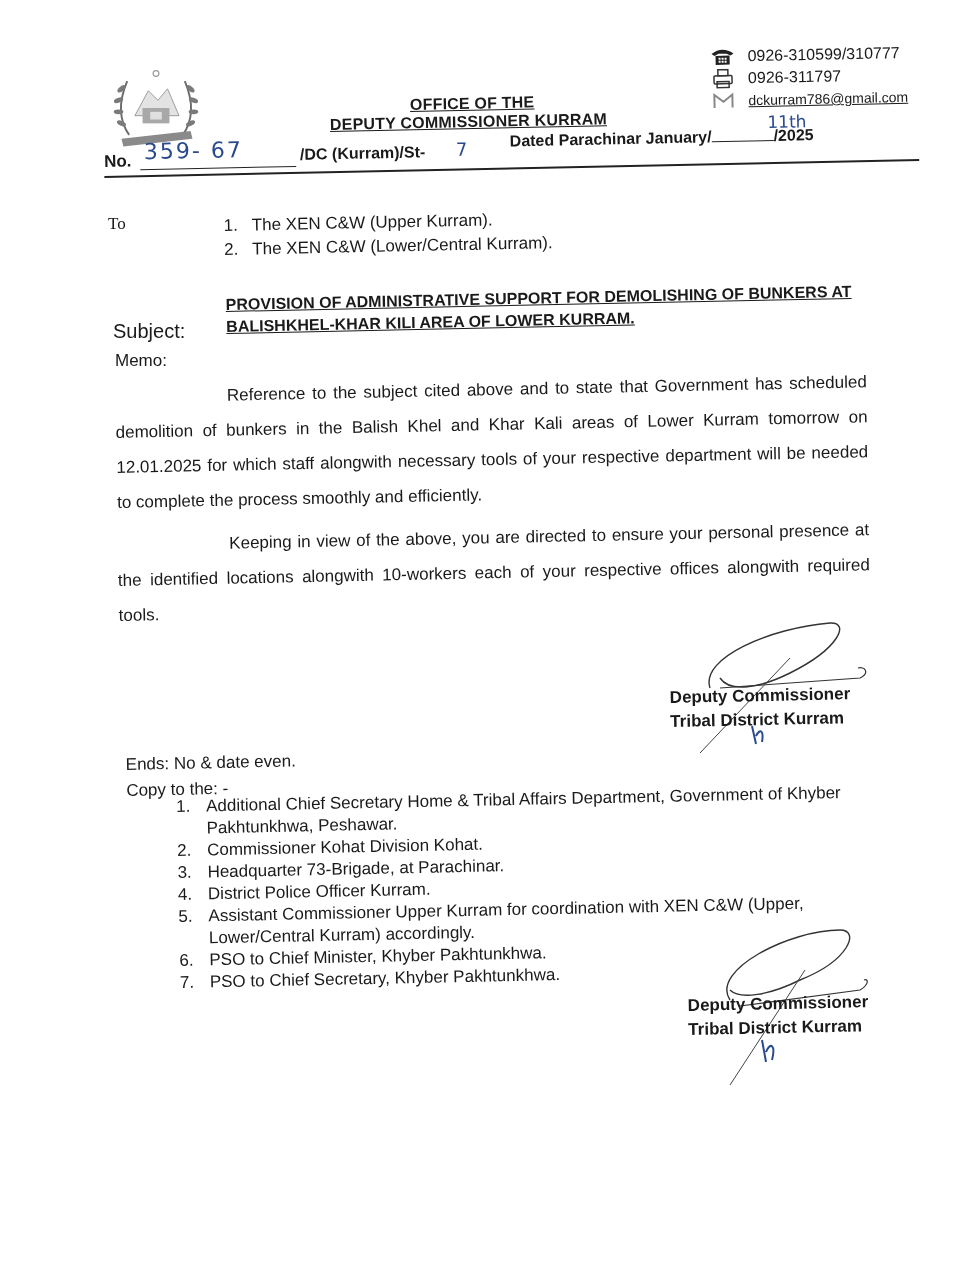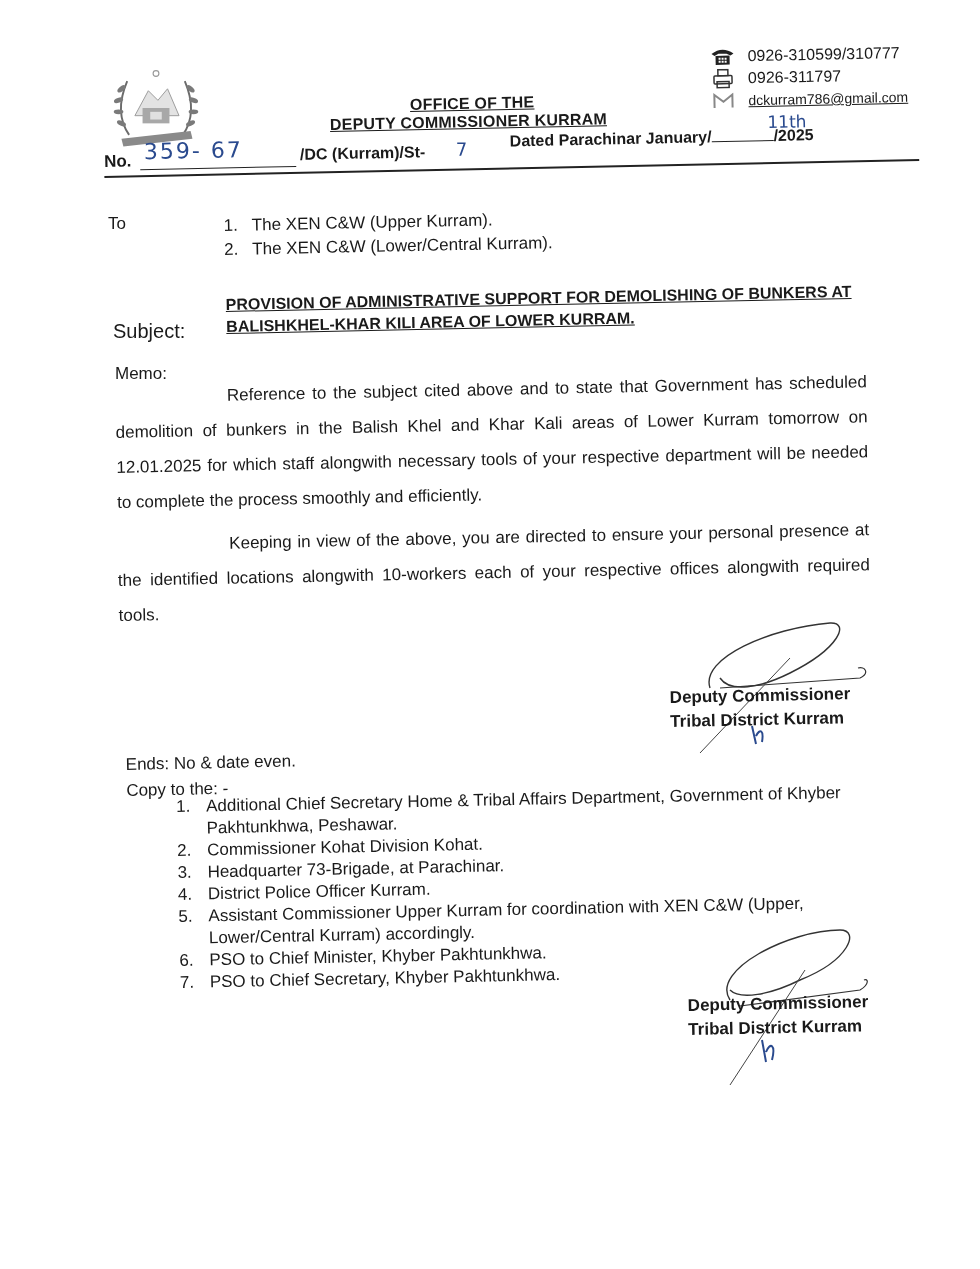--- a/index.html
+++ b/index.html
@@ -32,28 +32,28 @@
     .handwriting { font-family: "DejaVu Sans", sans-serif; color: #2a4a8e; font-size: 22px; }
     .no-hand { left: 40px; top: 4px; letter-spacing: 2px; }
     .no-suffix { left: 196px; top: 14px; font-size: 16px; font-weight: bold; }
     .st-hand { left: 352px; top: 10px; font-size: 18px; }
     .dated { left: 406px; top: 4px; font-size: 16px; font-weight: bold; }
     .dated-blank { display: inline-block; width: 62px; border-bottom: 1.5px solid #222; position: relative; height: 14px; }
     .date-hand { left: 664px; top: -10px; font-size: 17px; }
     .rule { left: 0; top: 40px; width: 815px; height: 2px; background: #222; }
 
     
-    .to-label { left: 108px; top: 214px; font-size: 17px; }
+    .to-label { left: 108px; top: 214px; font-size: 17px; font-family: Liberation Serif, serif; }
     .to-list { left: 224px; top: 214px; font-size: 17px; line-height: 24px; }
     .num { display: inline-block; width: 28px; }
 
     
     .subject-label { left: 113px; top: 320px; font-size: 20px; }
     .subject-text { left: 226px; top: 294px; width: 650px; font-size: 16px; font-weight: bold; text-decoration: underline; line-height: 22px; }
-    .memo-label { left: 115px; top: 364px; font-size: 17px; }
+    .memo-label { left: 115px; top: 351px; font-size: 17px; }
 
     
     .para { font-size: 17px; line-height: 35px; text-align: justify; }
     .para1 { left: 116px; top: 380px; width: 752px; }
     .para2 { left: 118px; top: 528px; width: 752px; }
     .indent { display: inline-block; width: 112px; }
 
     
     .sig { font-size: 17px; font-weight: bold; line-height: 24px; }
     .sig1 { left: 670px; top: 686px; }

